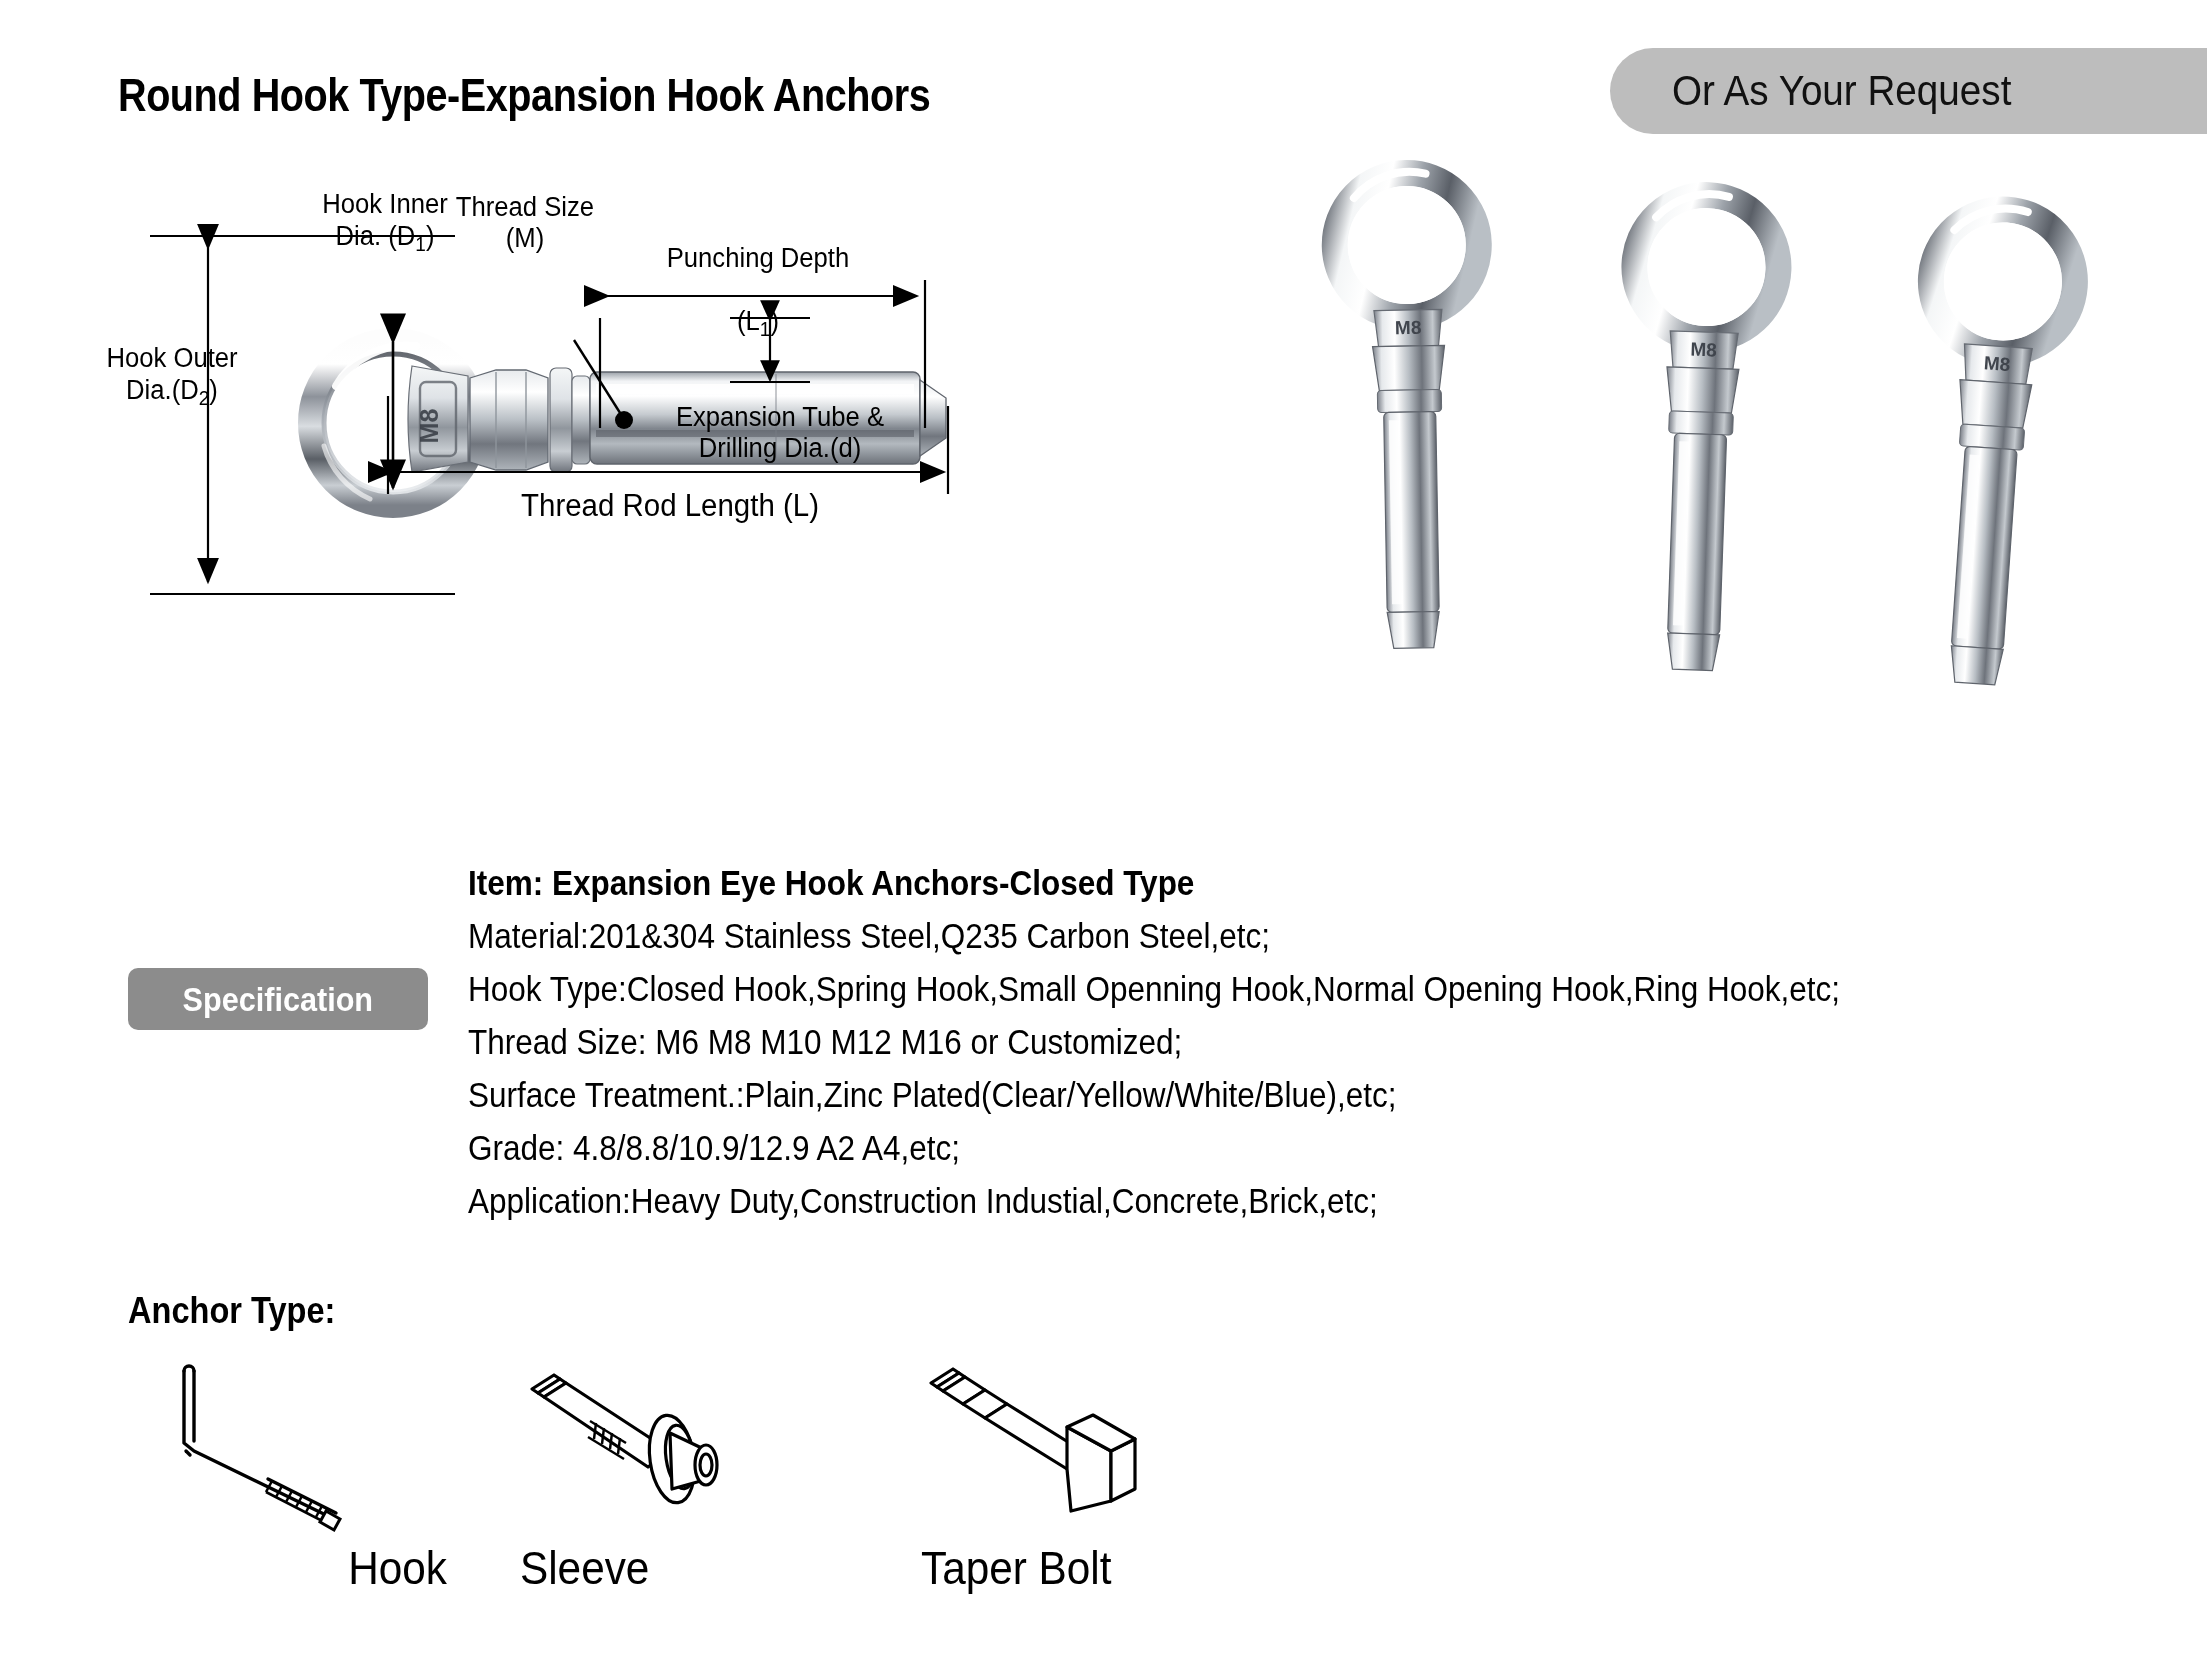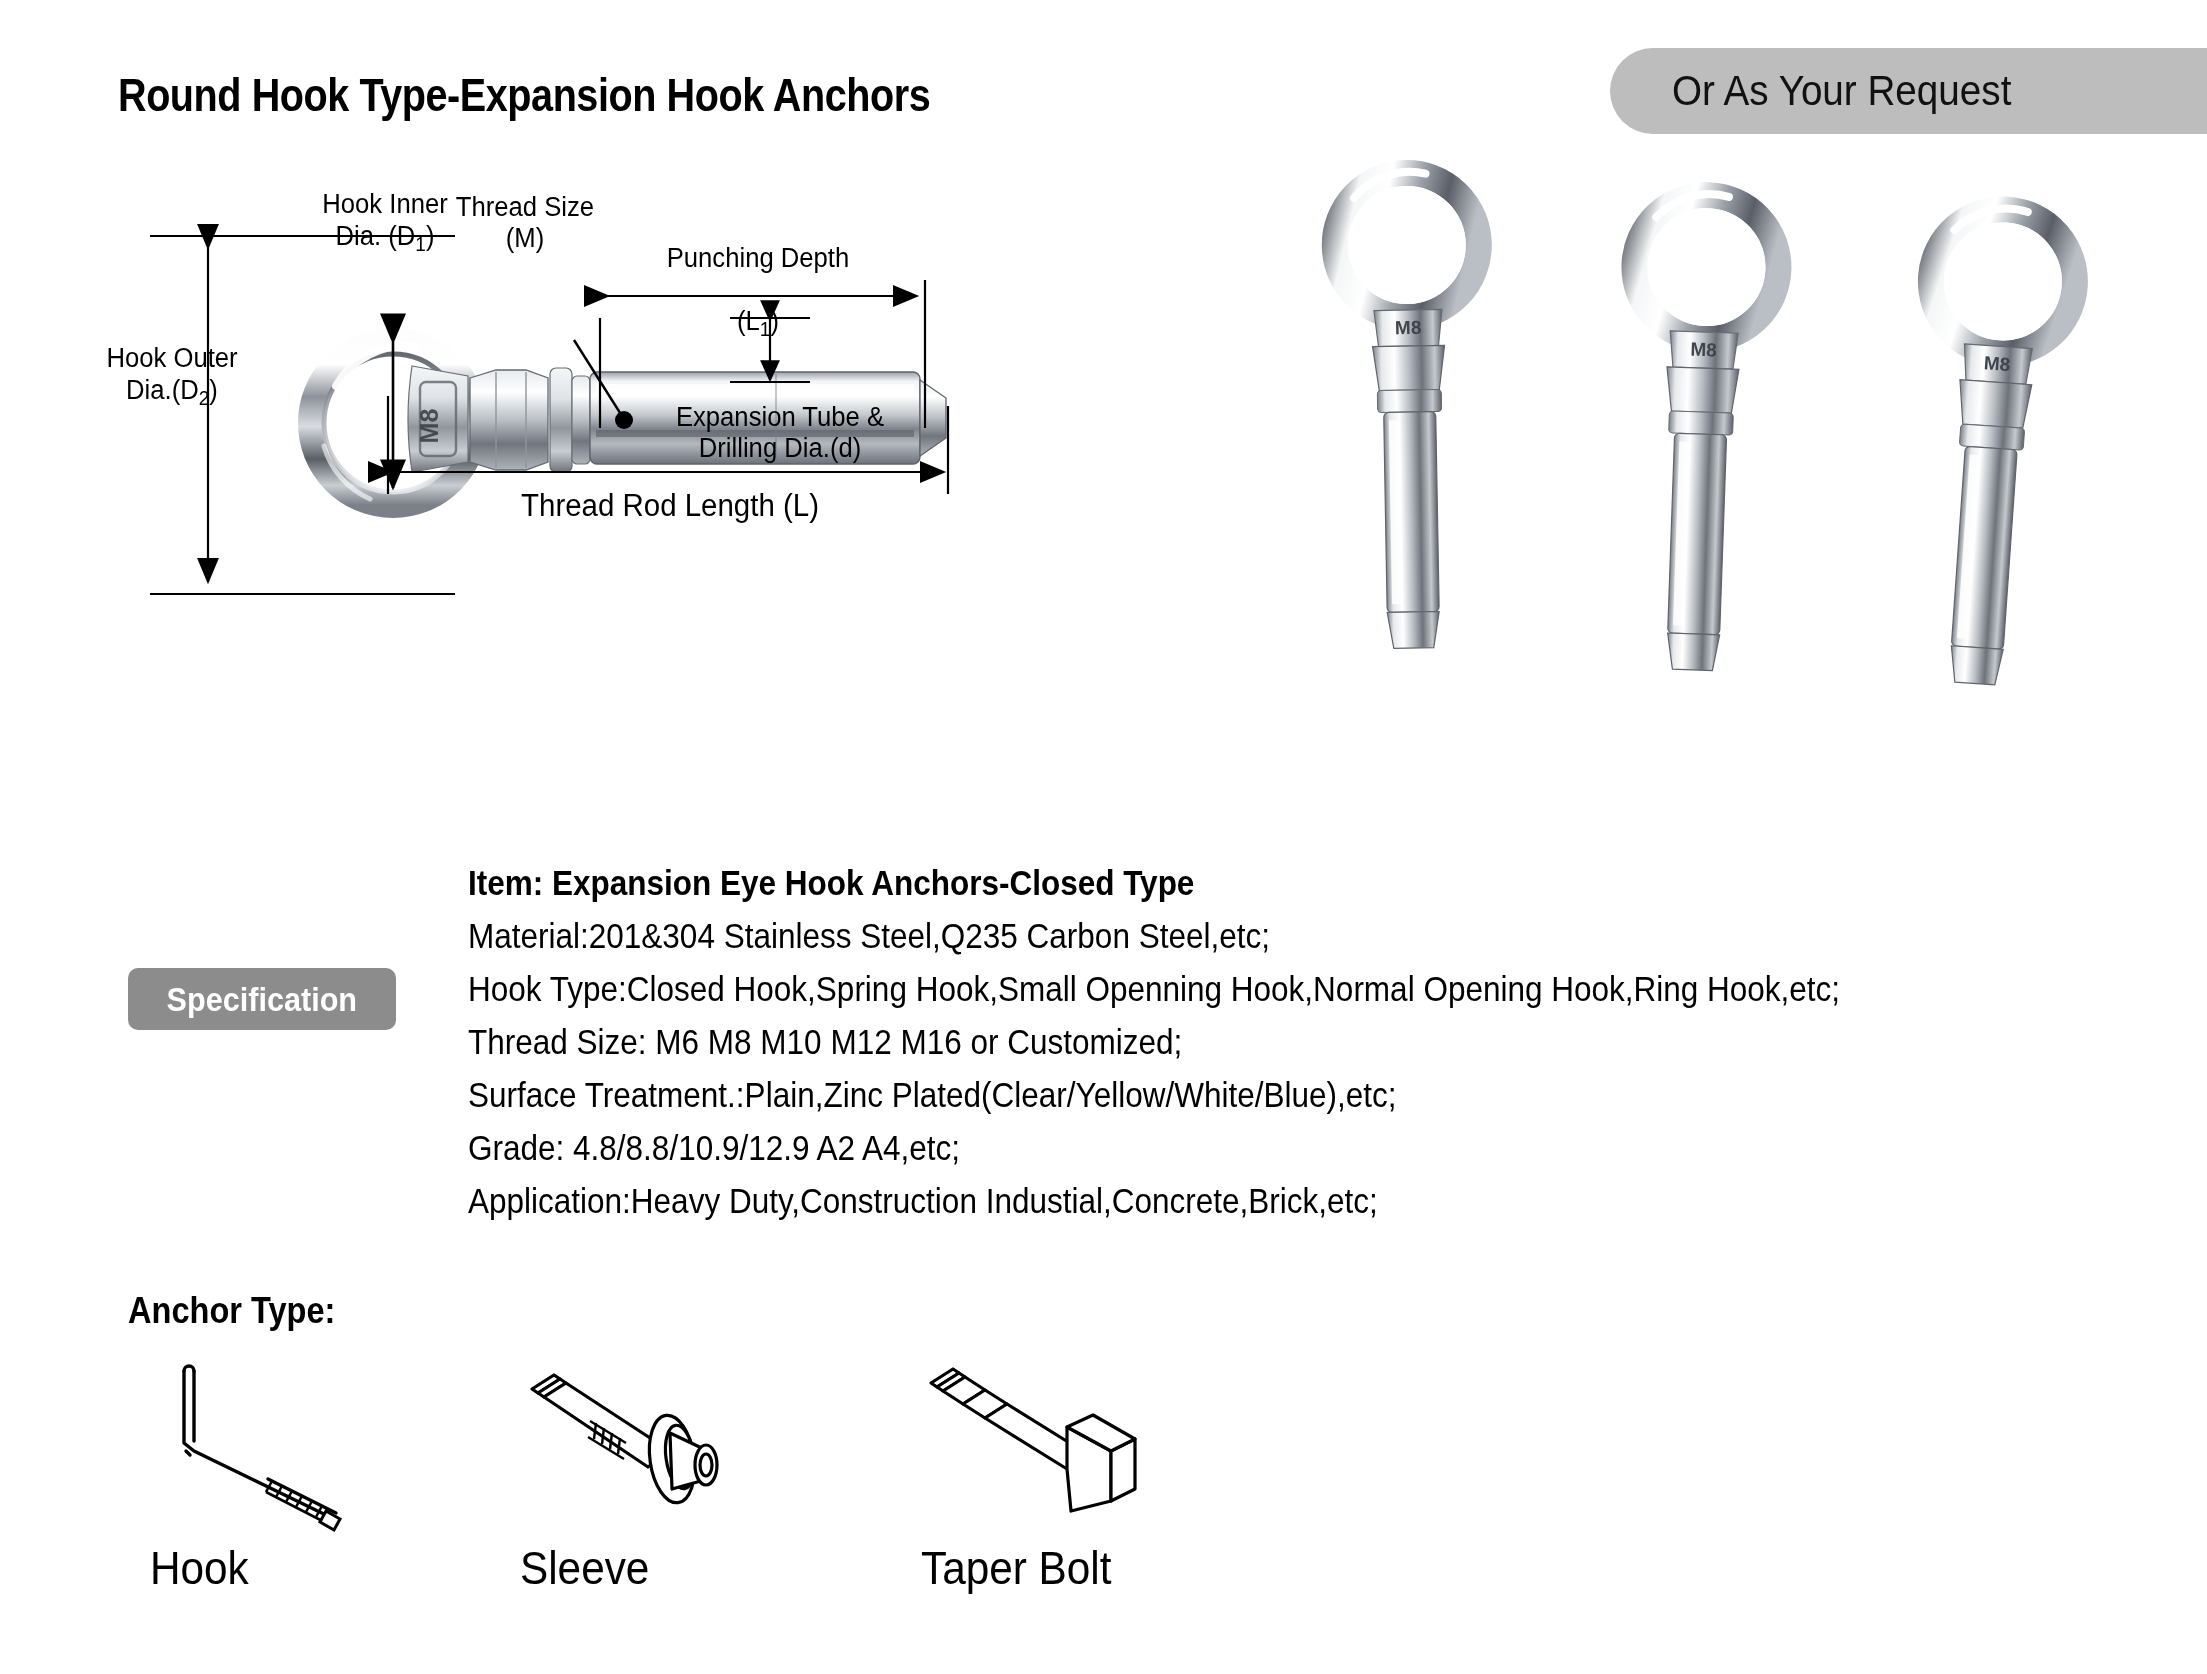--- a/index.html
+++ b/index.html
@@ -35,21 +35,21 @@
   
   #dim-svg{ position:absolute; left:0; top:0; width:1140px; height:520px; }
 
   
   #photo-group{ position:absolute; left:1290px; top:150px; width:860px; height:600px; }
   .eyebolt{ position:absolute; width:240px; height:560px; }
   .eyebolt svg{ width:100%; height:100%; display:block; }
 
   
   #spec-badge{
-    position:absolute; left:128px; top:968px; width:268px; height:62px;
+    position:absolute; left:128px; top:968px; width:300px; height:62px;
     background:#8c8c8c; border-radius:10px;
     display:flex; align-items:center; justify-content:center;
   }
   #spec-badge span{
     color:#fff; font-size:34px; font-weight:bold;
     transform:scaleX(0.9); transform-origin:center center; white-space:nowrap;
   }
   #spec-list{ position:absolute; left:468px; top:856px; width:1740px; }
   #spec-list .line{
     font-size:35px; line-height:53px; white-space:nowrap; color:#000;
@@ -290,21 +290,21 @@
   <div class="line">Material:201&amp;304 Stainless Steel,Q235 Carbon Steel,etc;</div>
   <div class="line">Hook Type:Closed Hook,Spring Hook,Small Openning Hook,Normal Opening Hook,Ring Hook,etc;</div>
   <div class="line">Thread Size: M6 M8 M10 M12 M16 or Customized;</div>
   <div class="line">Surface Treatment.:Plain,Zinc Plated(Clear/Yellow/White/Blue),etc;</div>
   <div class="line">Grade: 4.8/8.8/10.9/12.9 A2 A4,etc;</div>
   <div class="line">Application:Heavy Duty,Construction Industial,Concrete,Brick,etc;</div>
 </div>
 
 <div id="anchor-heading">Anchor Type:</div>
 
-<div class="anchor-item" style="left:150px; top:1355px;">
+<div class="anchor-item" style="left:150px; top:1355px;text-align:right;">
   <div class="anchor-art">
     <svg width="230" height="185" viewBox="0 0 230 185">
       <g fill="none" stroke="#000" stroke-width="3.4" stroke-linejoin="round" stroke-linecap="round">
         <path d="M34 16 L34 88 L44 96 L180 162"></path>
         <path d="M44 16 L44 86"></path>
         <path d="M34 16 A5 5 0 0 1 44 16"></path>
         <path d="M36 96 L40 100"></path>
         <path d="M118 124 L186 158"></path>
       </g>
       <g stroke="#000" stroke-width="2.6" fill="none">

